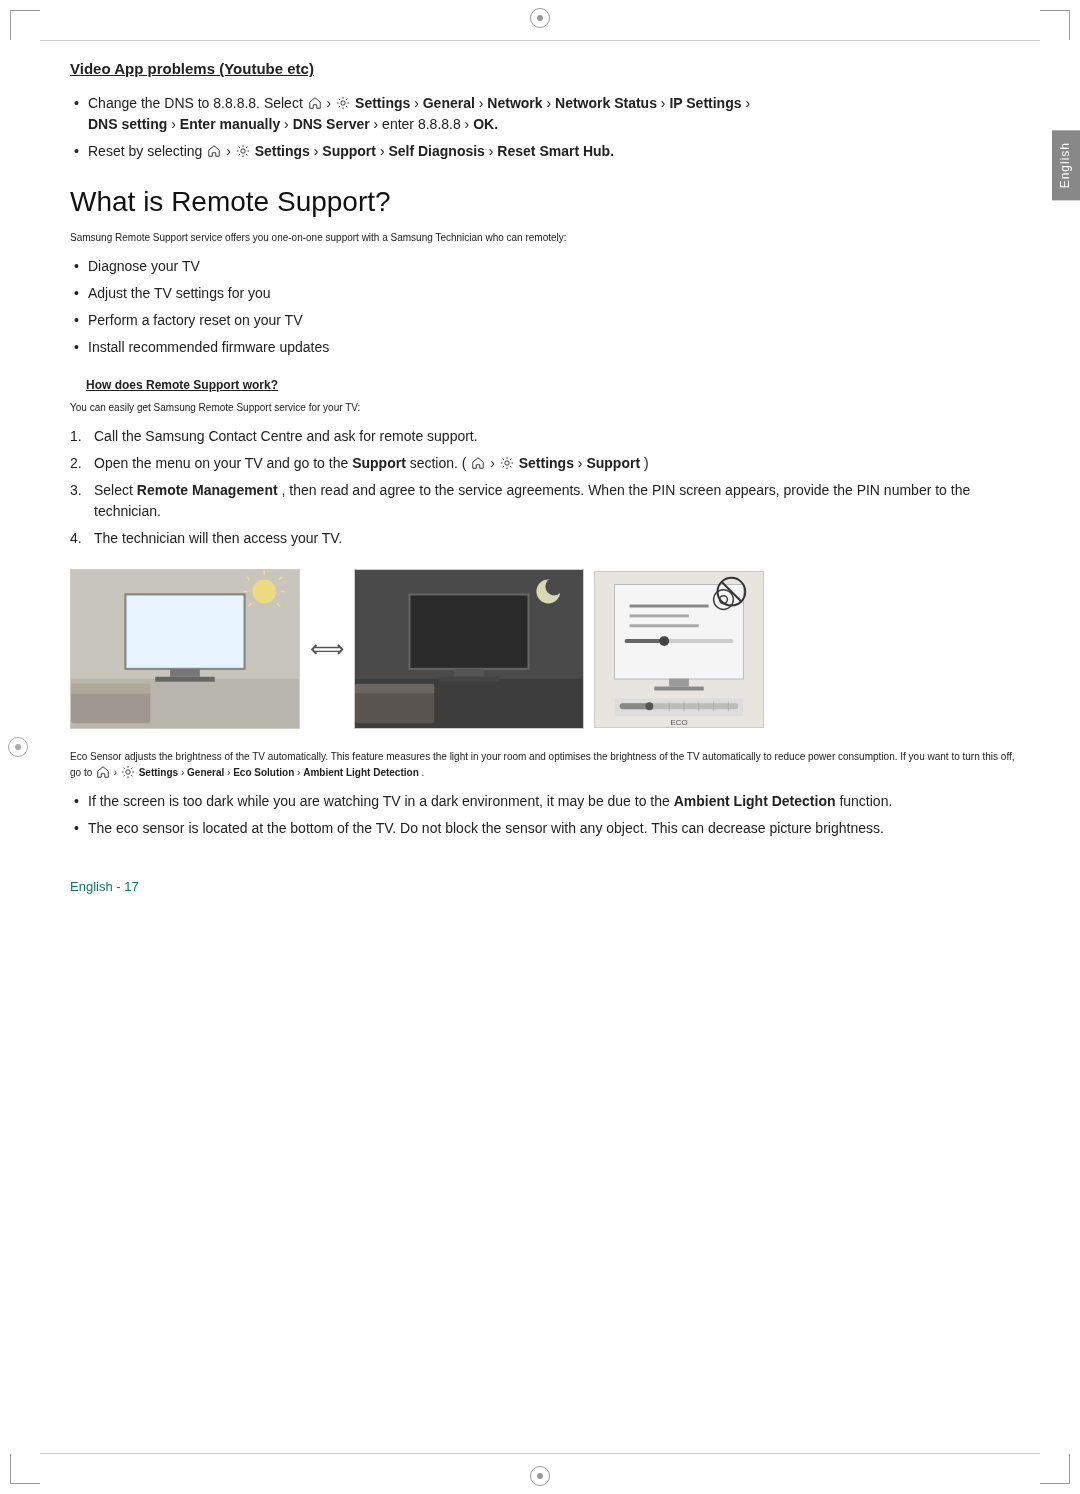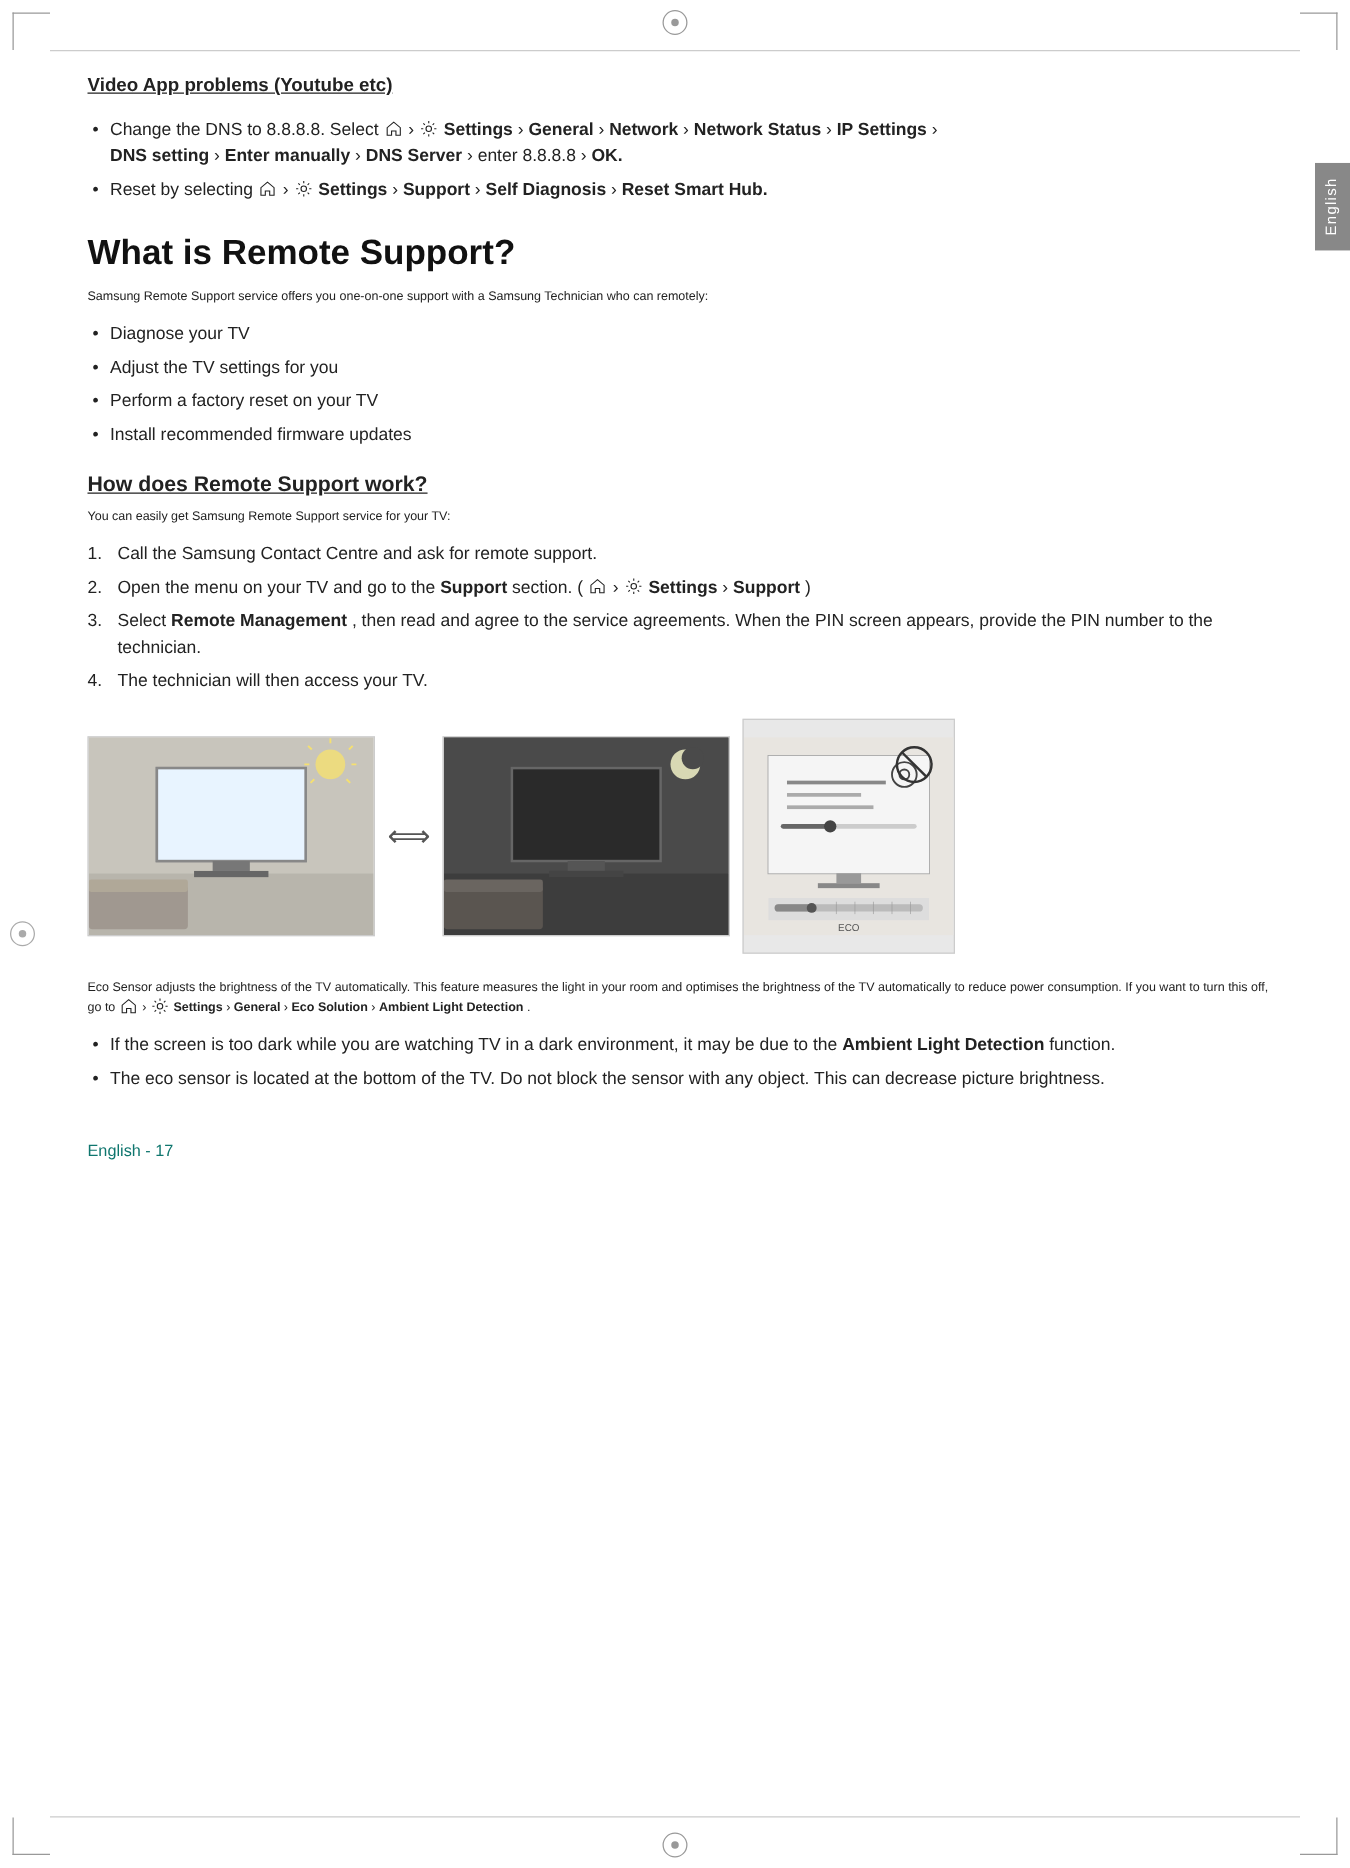--- a/index.html
+++ b/index.html
@@ -134,30 +134,30 @@
       height: 14px;
       vertical-align: middle;
       margin: 0 1px;
       position: relative;
       top: -1px;
     }
 
     
     .main-heading {
       font-size: 28px;
-      font-weight: bold;
+      font-weight: normal;
       margin: 24px 0 12px 0;
       color: #111;
     }
 
     .sub-heading {
-      font-size: 17px;
+      font-size: 12px;
       font-weight: bold;
       text-decoration: underline;
-      margin: 20px 0 8px 0;
+      margin: 20px 0 8px 16px;
     }
 
     .body-text {
       font-size: 10px;
       line-height: 1.6;
       margin-bottom: 10px;
     }
 
     
     .numbered-list {
@@ -201,21 +201,21 @@
       height: 160px;
     }
 
     .eco-img-box.medium {
       width: 230px;
       height: 160px;
     }
 
     .eco-img-box.small {
       width: 170px;
-      height: 188px;
+      height: 157px;
     }
 
     
     .arrow-icon {
       font-size: 24px;
       color: #555;
       flex-shrink: 0;
     }
 
     

